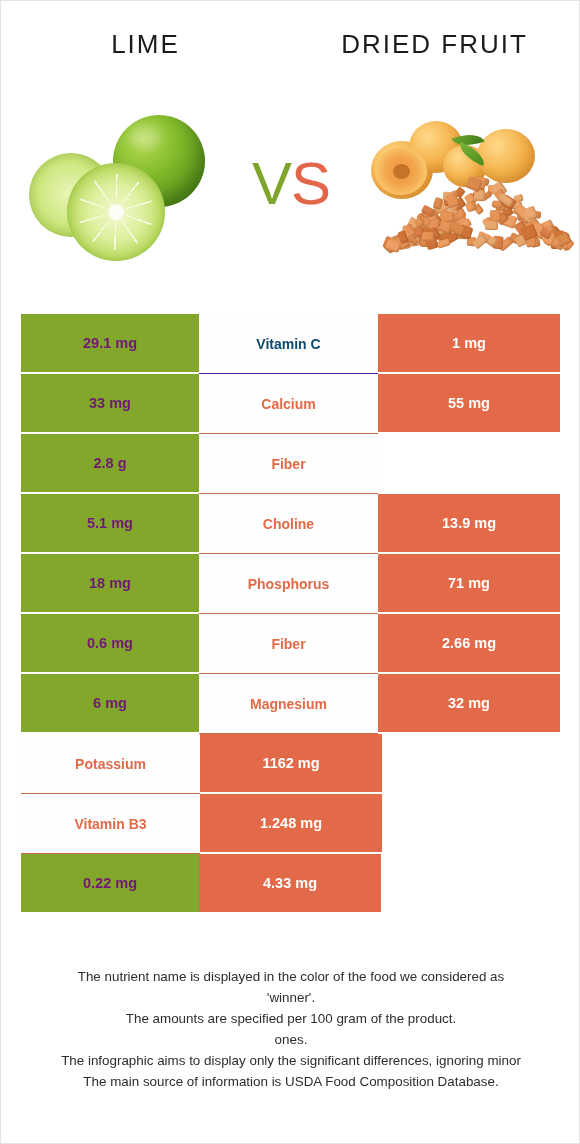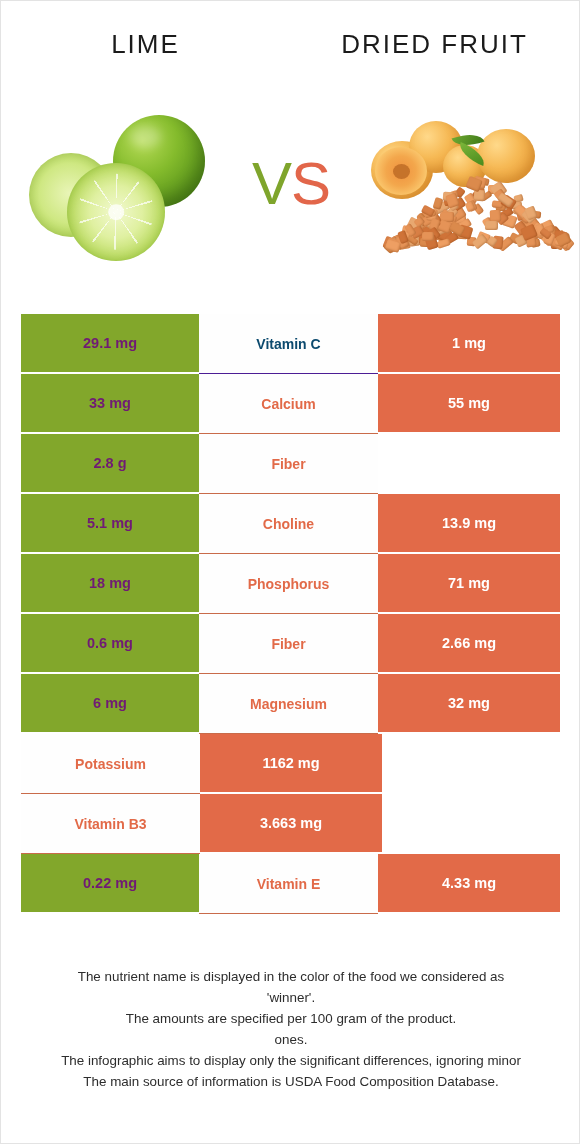--- a/index.html
+++ b/index.html
@@ -526,25 +526,24 @@
         <div class="cell cell-left">6 mg</div>
         <div class="cell cell-mid win-right">Magnesium</div>
         <div class="cell cell-right">32 mg</div>
       </div>
       <div class="row">
         <div class="cell cell-mid win-right">Potassium</div>
         <div class="cell cell-right">1162 mg</div>
       </div>
       <div class="row">
         <div class="cell cell-mid win-right">Vitamin B3</div>
-        <div class="cell cell-right">3.663 mg</div>
+        <div class="cell cell-right">1.248 mg</div>
       </div>
       <div class="row">
         <div class="cell cell-left">0.22 mg</div>
-        <div class="cell cell-mid win-right">Vitamin E</div>
         <div class="cell cell-right">4.33 mg</div>
       </div>
     </div>
 
   <div class="footer">
     <p>The nutrient name is displayed in the color of the food we considered as</p>
     <p>'winner'.</p>
     <p>The amounts are specified per 100 gram of the product.</p>
     <p>ones.</p>
     <p>The infographic aims to display only the significant differences, ignoring minor</p>

